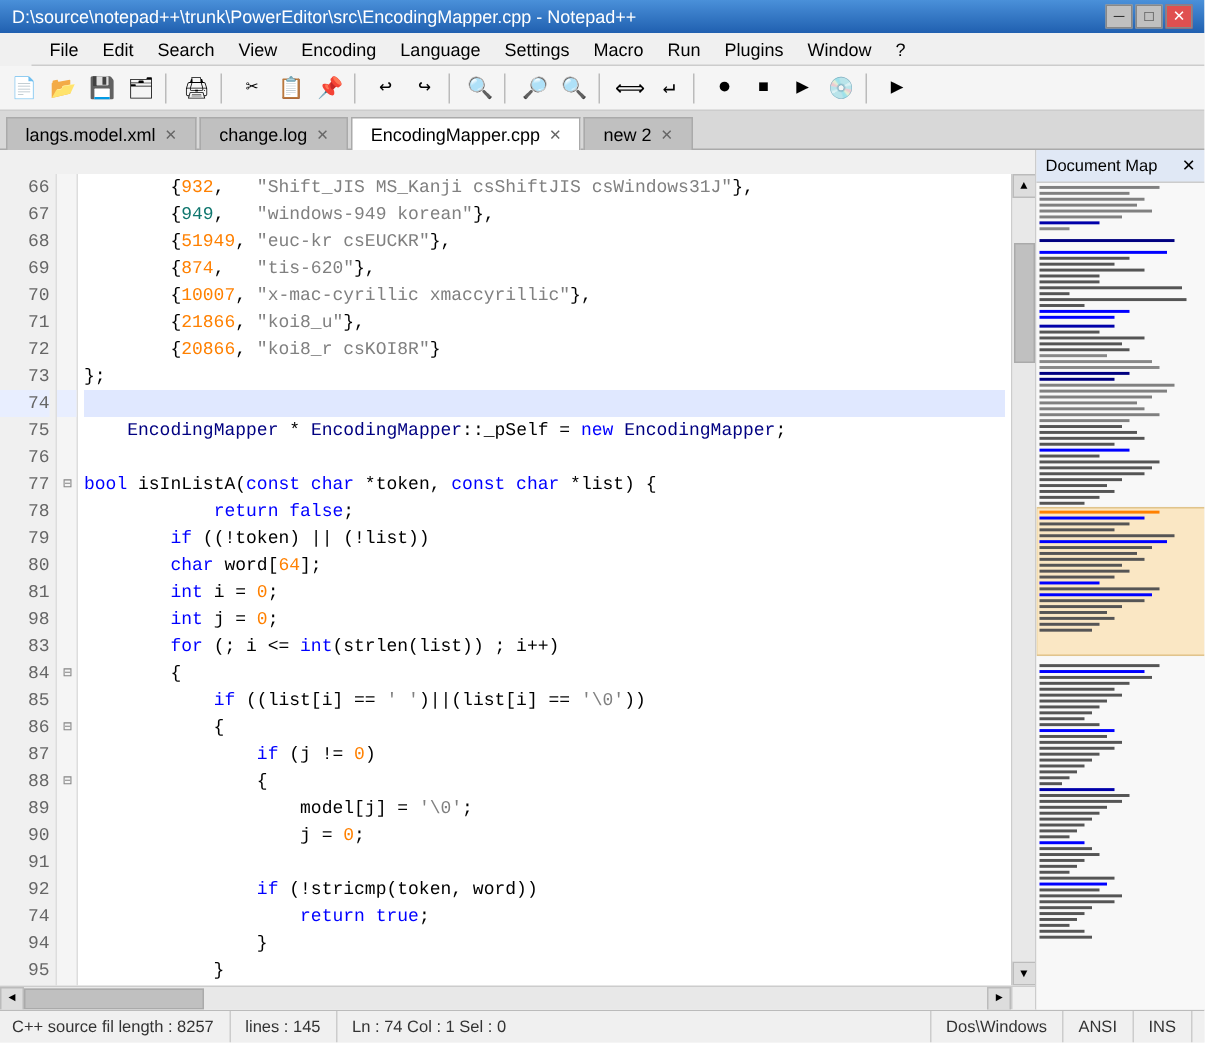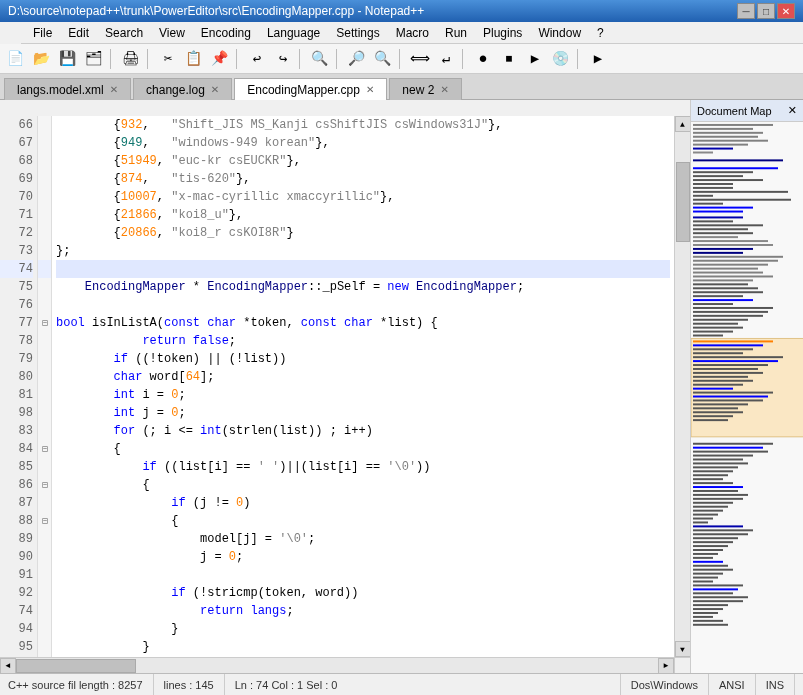--- a/index.html
+++ b/index.html
@@ -448,21 +448,21 @@
         <div class="code-line"><span style="color:#000;">        </span><span style="color:#0000ff;">for</span><span style="color:#000;"> (; i &lt;= </span><span style="color:#0000ff;">int</span><span style="color:#000;">(strlen(list)) ; i++)</span></div>
         <div class="code-line"><span style="color:#000;">        {</span></div>
         <div class="code-line"><span style="color:#000;">            </span><span style="color:#0000ff;">if</span><span style="color:#000;"> ((list[i] == </span><span style="color:#808080;">' '</span><span style="color:#000;">)||(list[i] == </span><span style="color:#808080;">'\0'</span><span style="color:#000;">))</span></div>
         <div class="code-line"><span style="color:#000;">            {</span></div>
         <div class="code-line"><span style="color:#000;">                </span><span style="color:#0000ff;">if</span><span style="color:#000;"> (j != </span><span style="color:#ff8000;">0</span><span style="color:#000;">)</span></div>
         <div class="code-line"><span style="color:#000;">                {</span></div>
         <div class="code-line"><span style="color:#000;">                    model[j] = </span><span style="color:#808080;">'\0'</span><span style="color:#000;">;</span></div>
         <div class="code-line"><span style="color:#000;">                    j = </span><span style="color:#ff8000;">0</span><span style="color:#000;">;</span></div>
         <div class="code-line"> </div>
         <div class="code-line"><span style="color:#000;">                </span><span style="color:#0000ff;">if</span><span style="color:#000;"> (!stricmp(token, word))</span></div>
-        <div class="code-line"><span style="color:#000;">                    </span><span style="color:#0000ff;">return</span><span style="color:#000;"> </span><span style="color:#0000ff;">langs</span><span style="color:#000;">;</span></div>
+        <div class="code-line"><span style="color:#000;">                    </span><span style="color:#0000ff;">return</span><span style="color:#000;"> </span><span style="color:#0000ff;">true</span><span style="color:#000;">;</span></div>
         <div class="code-line"><span style="color:#000;">                }</span></div>
         <div class="code-line"><span style="color:#000;">            }</span></div>
       </div>
 
       <div id="v-scroll">
         <div class="scroll-arrow">▲</div>
         <div class="scroll-track">
           <div class="scroll-thumb" style="top:30px;height:80px;"></div>
         </div>
         <div class="scroll-arrow">▼</div>

